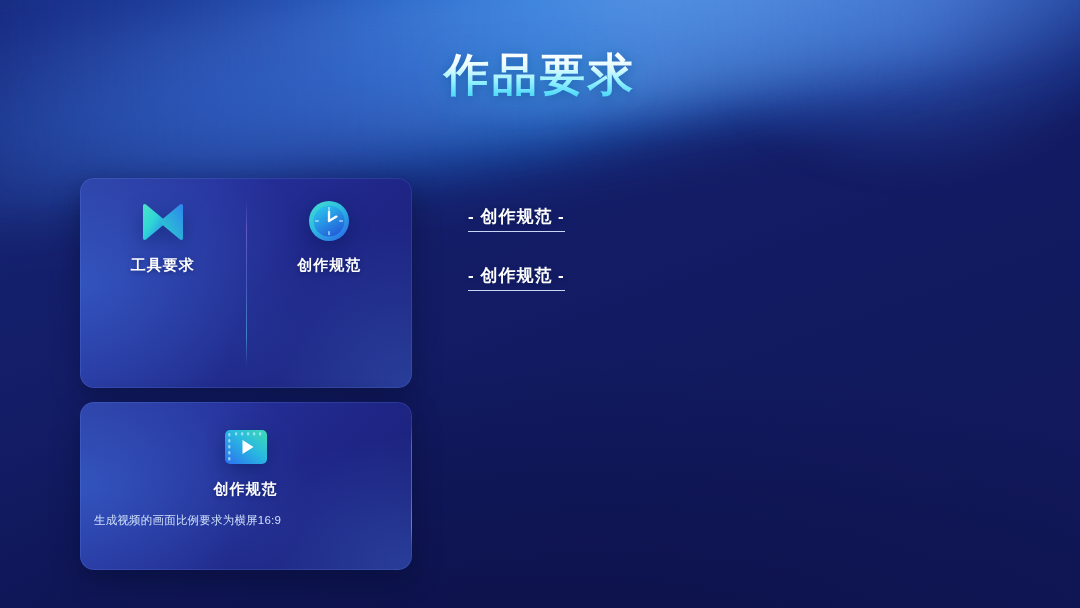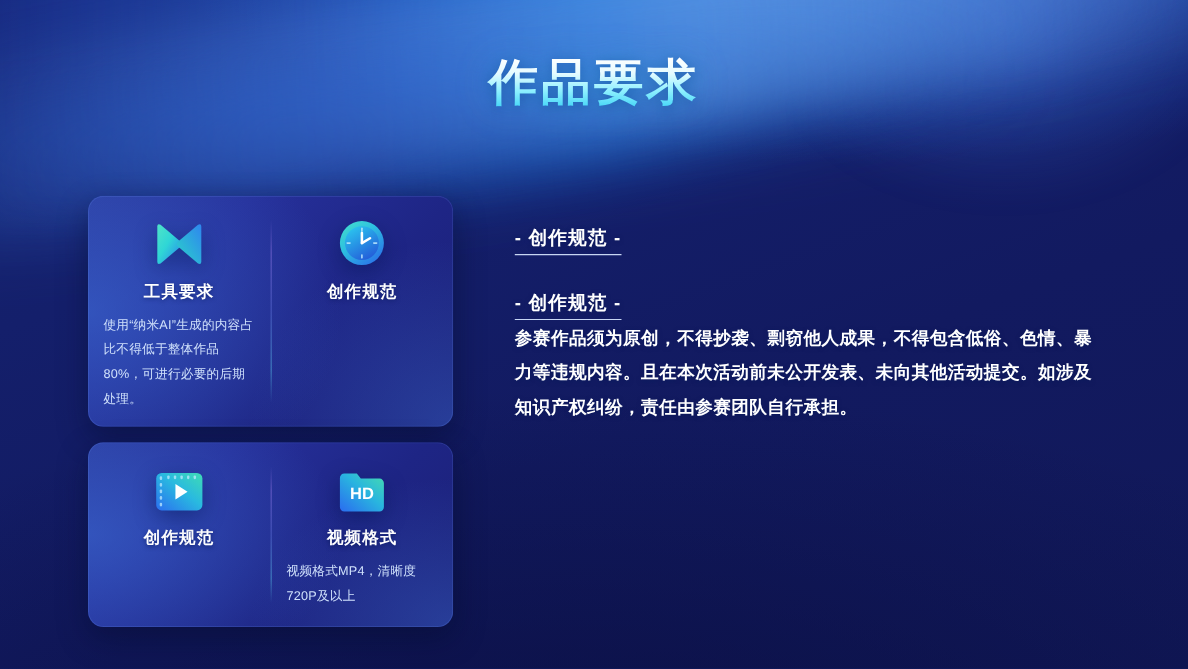--- a/index.html
+++ b/index.html
@@ -106,21 +106,20 @@
                 <linearGradient id="gTool2" x1="1" y1="0" x2="0" y2="1">
                   <stop offset="0" stop-color="#2f86ef"></stop>
                     <stop offset="100%" stop-color="#2ad3c9"></stop>
                 </linearGradient>
               </defs>
               <path d="M3 4 Q3 1 6 2.4 L24 17.6 Q26.6 20 24 22.4 L6 37.6 Q3 39 3 36 Z" fill="url(#gTool)"></path>
               <path d="M43 4 Q43 1 40 2.4 L22 17.6 Q19.4 20 22 22.4 L40 37.6 Q43 39 43 36 Z" fill="url(#gTool2)"></path>
             </svg>
           </div>
           <div class="card-title">工具要求</div>
-          <div class="card-desc">使用“纳米AI”生成的内容占比不得低于整体作品80%，可进行必要的后期处理。</div>
         </div>
 
         <div class="divider"></div>
 
         <div class="col">
           <div class="icon-wrap">
             <svg width="42" height="42" viewBox="0 0 42 42">
               <defs>
                 <linearGradient id="gClockOut" x1="0.1" y1="0" x2="0.9" y2="1">
                   <stop offset="0" stop-color="#46e6d0"></stop>
@@ -175,53 +174,36 @@
                 <rect x="11" y="4.2" width="2.2" height="3.4" rx="1"></rect>
                 <rect x="17" y="4.2" width="2.2" height="3.4" rx="1"></rect>
                 <rect x="23" y="4.2" width="2.2" height="3.4" rx="1"></rect>
                 <rect x="29" y="4.2" width="2.2" height="3.4" rx="1"></rect>
                 <rect x="35" y="4.2" width="2.2" height="3.4" rx="1"></rect>
               </g>
               <path d="M18.5 12 L29.5 19 L18.5 26 Z" fill="#ffffff"></path>
             </svg>
           </div>
           <div class="card-title">创作规范</div>
+          <div class="card-desc">生成视频的画面比例要求为横屏16:9</div>
         </div>
 
         <div class="divider"></div>
 
-        <div class="col">
-          <div class="icon-wrap">
-            <svg width="42" height="38" viewBox="0 0 42 38">
-              <defs>
-                <linearGradient id="gHD" x1="0" y1="1" x2="1" y2="0">
-                  <stop offset="0" stop-color="#2a6cf0"></stop>
-                    <stop offset="55%" stop-color="#29b5df"></stop>
-                  <stop offset="100%" stop-color="#45dcaf"></stop>
-                </linearGradient>
-              </defs>
-              <path d="M1 6.5 a4 4 0 0 1 4-4 h11.4 l3.6 4.6 H37 a4 4 0 0 1 4 4 V33 a4 4 0 0 1 -4 4 H5 a4 4 0 0 1 -4 -4 Z" fill="url(#gHD)"></path>
-              <text x="21" y="26" text-anchor="middle" fill="#ffffff" font-family="'Liberation Sans',sans-serif" font-size="15" font-weight="700">HD</text>
-            </svg>
-          </div>
-          <div class="card-title">视频格式</div>
-          <div class="card-desc">视频格式MP4，清晰度720P及以上</div>
-        </div>
 
       </div>
     </div>
 
   </div>
 
   <div class="right">
 
     <div class="sec">
       <div class="sec-head">- 创作规范 -</div>
     </div>
 
     <div class="sec">
       <div class="sec-head">- 创作规范 -</div>
-      <div class="sec-body">参赛作品须为原创，不得抄袭、剽窃他人成果，不得包含低俗、色情、暴力等违规内容。且在本次活动前未公开发表、未向其他活动提交。如涉及知识产权纠纷，责任由参赛团队自行承担。</div>
     </div>
 
   </div>
 
 </div>
 
 </body></html>

